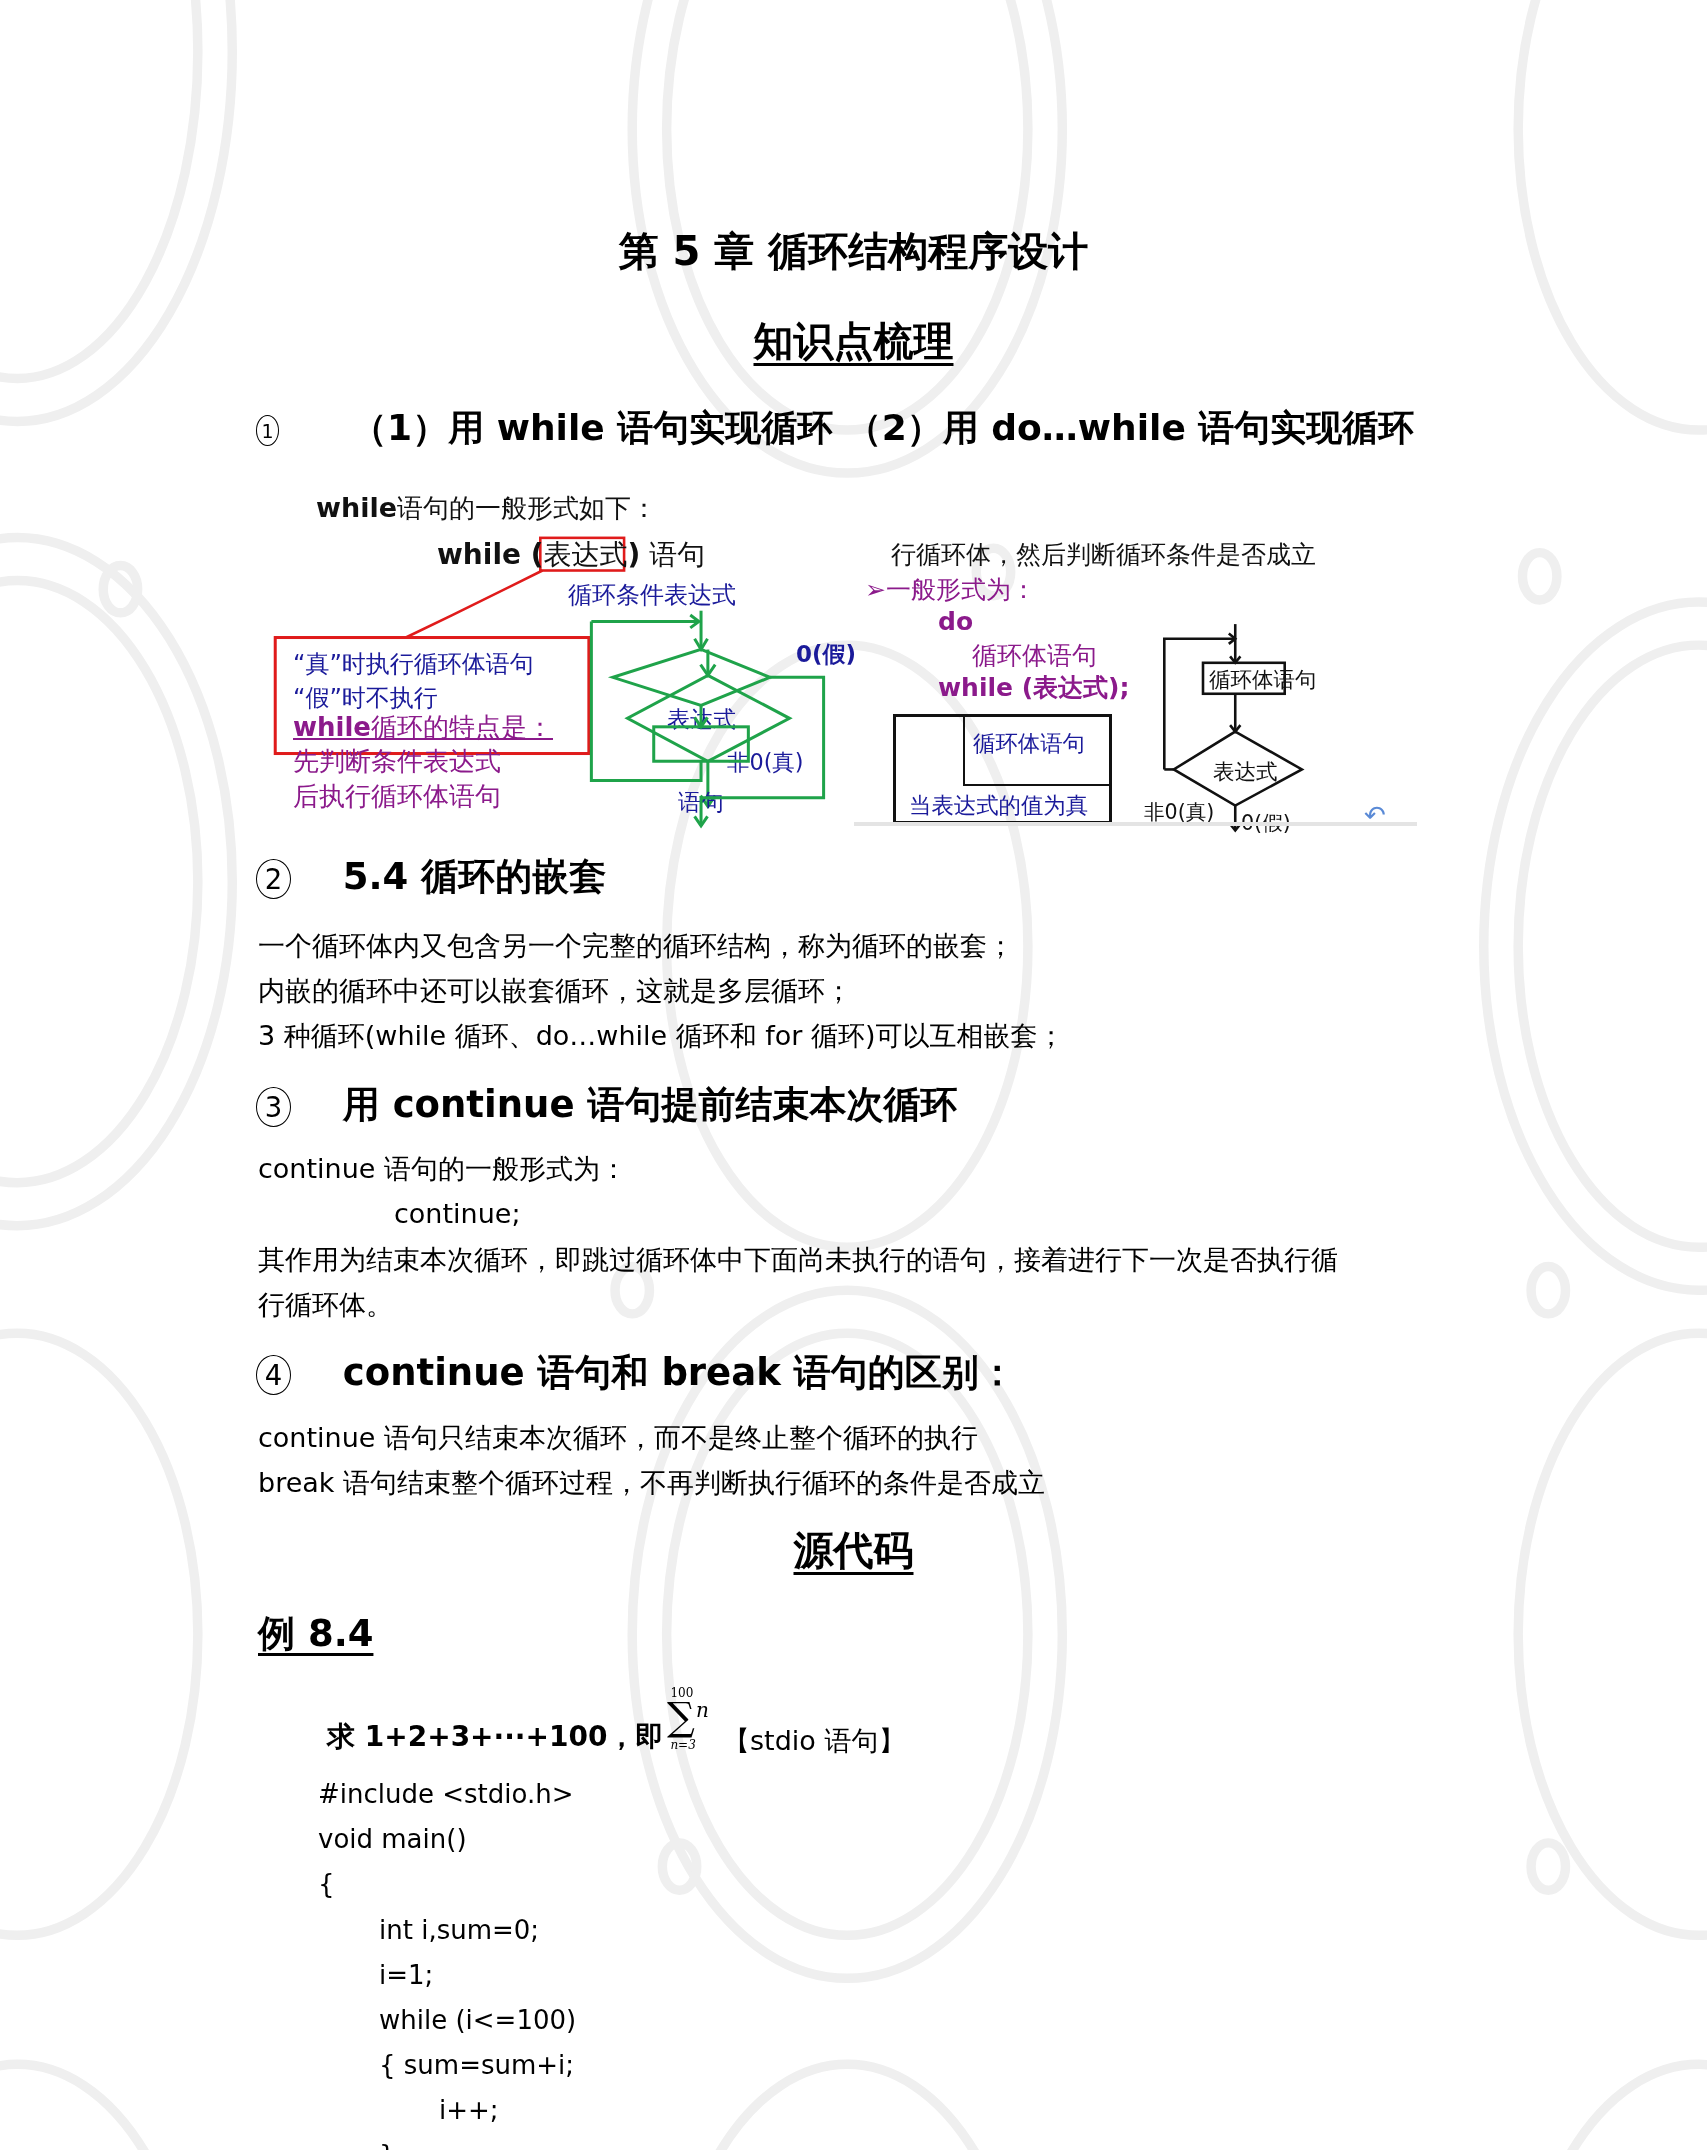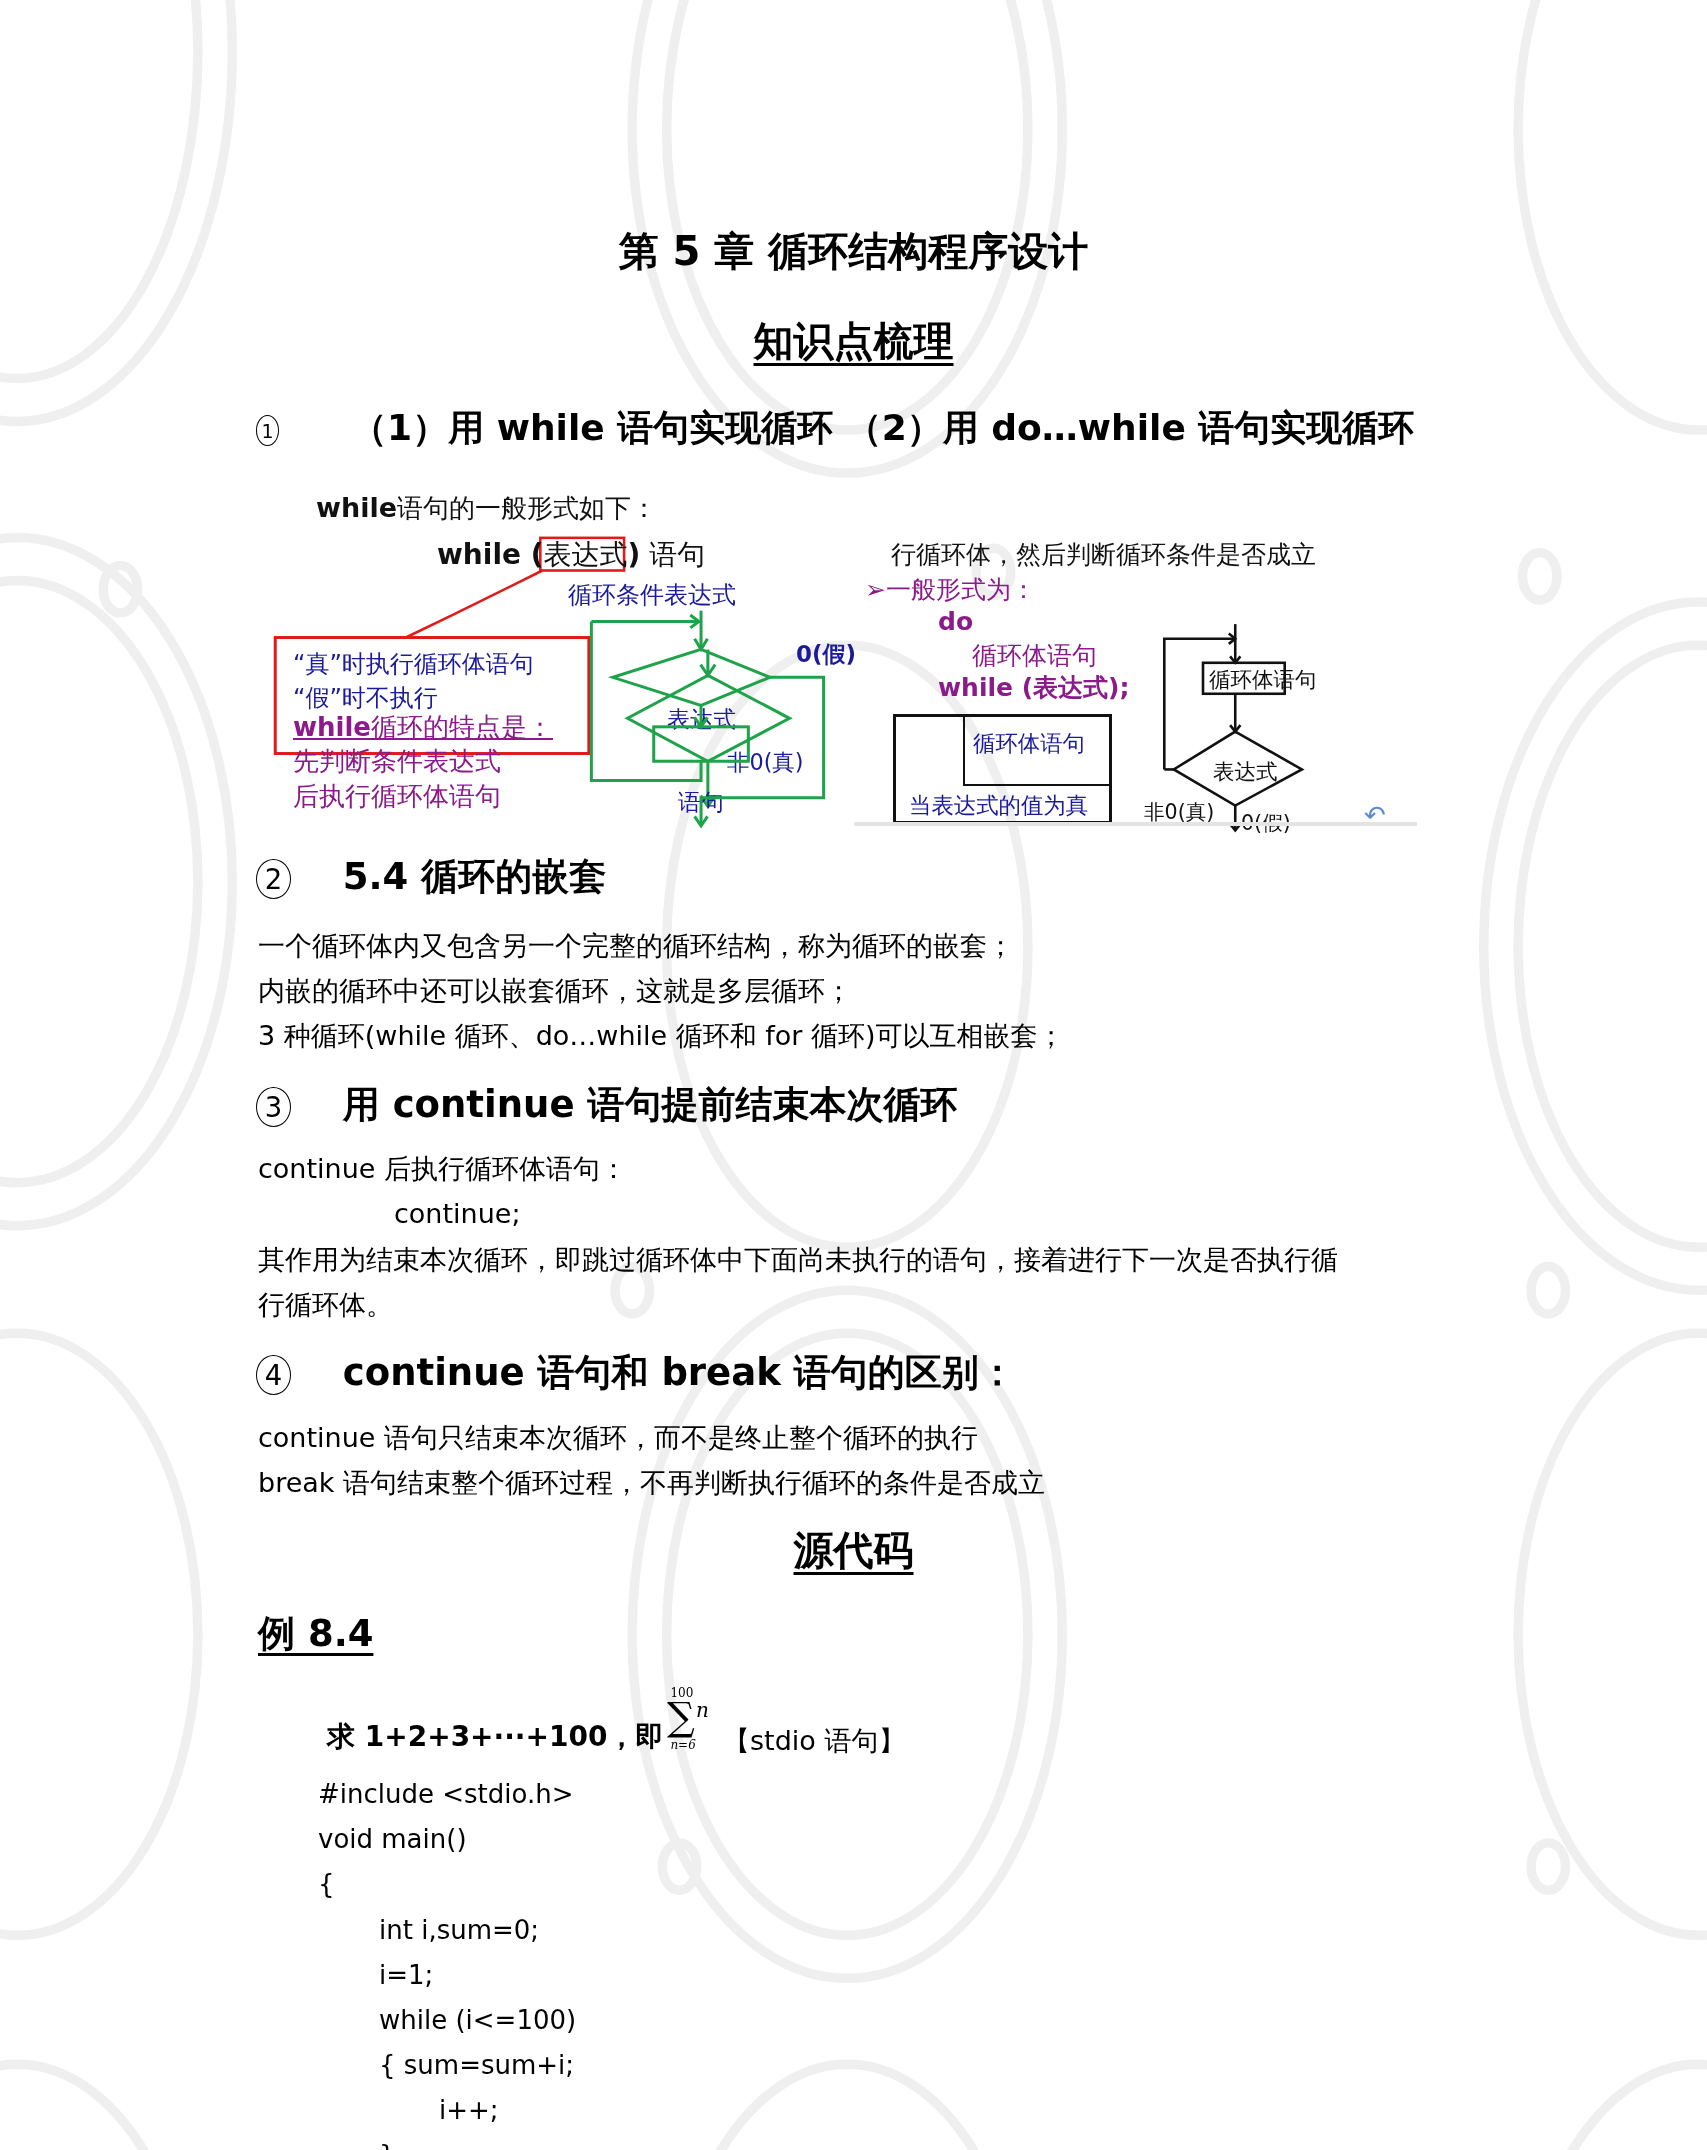--- a/index.html
+++ b/index.html
@@ -172,42 +172,42 @@
 </div>
 <div class="abs body-text" style="top:923px;">一个循环体内又包含另一个完整的循环结构，称为循环的嵌套；</div>
 <div class="abs body-text" style="top:968px;">内嵌的循环中还可以嵌套循环，这就是多层循环；</div>
 <div class="abs body-text" style="top:1013px;">3 种循环(while 循环、do…while 循环和 for 循环)可以互相嵌套；</div>
 
 <div class="abs h1" style="top:1080px;">
   <span class="circ-num circ-lg">3</span>
   <span style="display:inline-block; width:26px;"></span>
   <span>用 continue 语句提前结束本次循环</span>
 </div>
-<div class="abs body-text" style="top:1146px;">continue 后执行循环体语句：</div>
+<div class="abs body-text" style="top:1146px;">continue 语句的一般形式为：</div>
 <div class="abs body-text" style="top:1191px; left:394px;">continue;</div>
 <div class="abs body-text" style="top:1237px;">其作用为结束本次循环，即跳过循环体中下面尚未执行的语句，接着进行下一次是否执行循</div>
 <div class="abs body-text" style="top:1282px;">行循环体。</div>
 
 <div class="abs h1" style="top:1348px;">
   <span class="circ-num circ-lg">4</span>
   <span style="display:inline-block; width:26px;"></span>
   <span>continue 语句和 break 语句的区别：</span>
 </div>
 <div class="abs body-text" style="top:1415px;">continue 语句只结束本次循环，而不是终止整个循环的执行</div>
 <div class="abs body-text" style="top:1460px;">break 语句结束整个循环过程，不再判断执行循环的条件是否成立</div>
 
 <div class="abs section-heading src-title">源代码</div>
 <div class="abs" style="left:258px; top:1609px; font-size:37px; font-weight:bold; text-decoration:underline; text-underline-offset:6.9px; text-decoration-thickness:3px;">例 8.4</div>
 
 <div class="abs" style="left:327px; top:1718px; font-size:28px; font-weight:bold;">求 1+2+3+···+100，即</div>
 <div class="abs" style="left:667px; top:1686px; width:39px; height:77px; font-family:'DejaVu Serif', serif;">
   <div class="abs" style="left:3.4px; top:0; font-size:12px;">100</div>
   <div class="abs" style="left:0; top:8.6px; font-size:39px; line-height:43px;">∑</div>
   <div class="abs" style="left:29px; top:12px; font-size:20px; font-style:italic;">n</div>
-  <div class="abs" style="left:3.4px; top:52px; font-size:12px; font-style:italic;">n=6</div>
+  <div class="abs" style="left:3.4px; top:52px; font-size:12px; font-style:italic;">n=3</div>
 </div>
 <div class="abs" style="left:723px; top:1723px; font-size:27px;">【stdio 语句】</div>
 
 <div class="abs code" style="top:1772px;">#include &lt;stdio.h&gt;</div>
 <div class="abs code" style="top:1817px;">void main()</div>
 <div class="abs code" style="top:1862px;">{</div>
 <div class="abs code" style="top:1908px; left:379px;"><span>int i,sum=0;</span></div>
 <div class="abs code" style="top:1953px; left:379px;"><span>i=1;</span></div>
 <div class="abs code" style="top:1998px; left:379px;"><span>while (i&lt;=100)</span></div>
 <div class="abs code" style="top:2043px; left:379px;"><span>{    sum=sum+i;</span></div>

